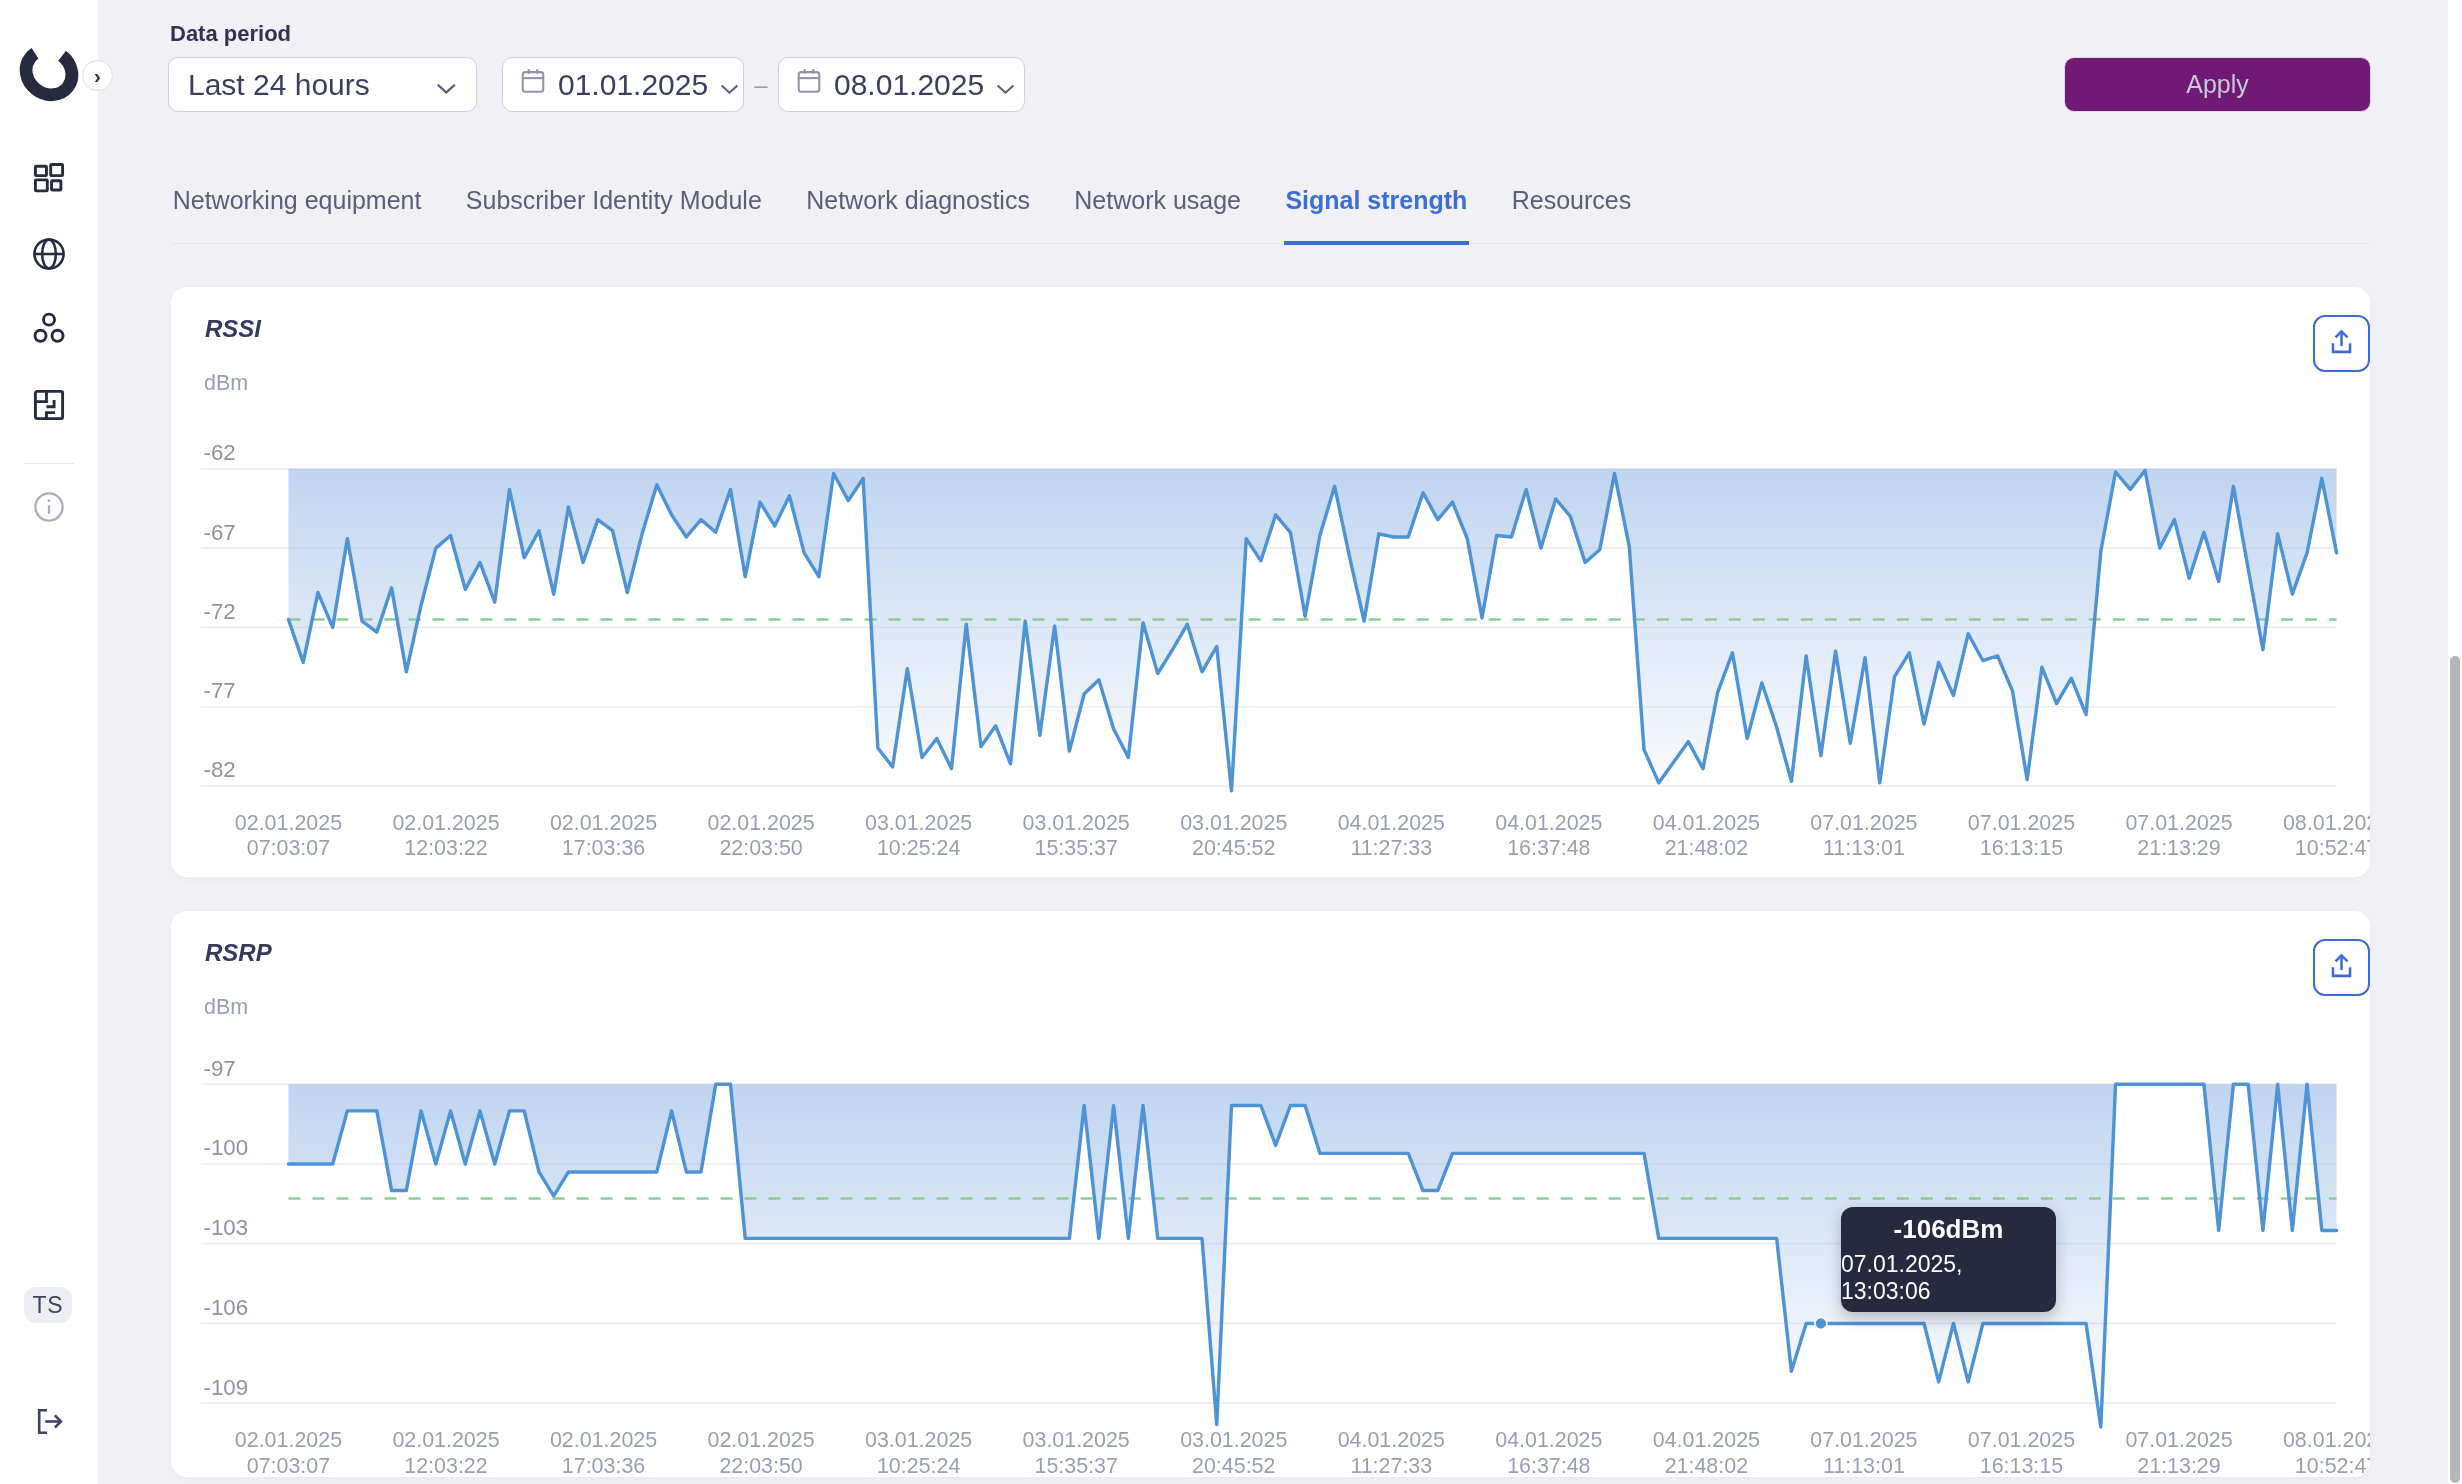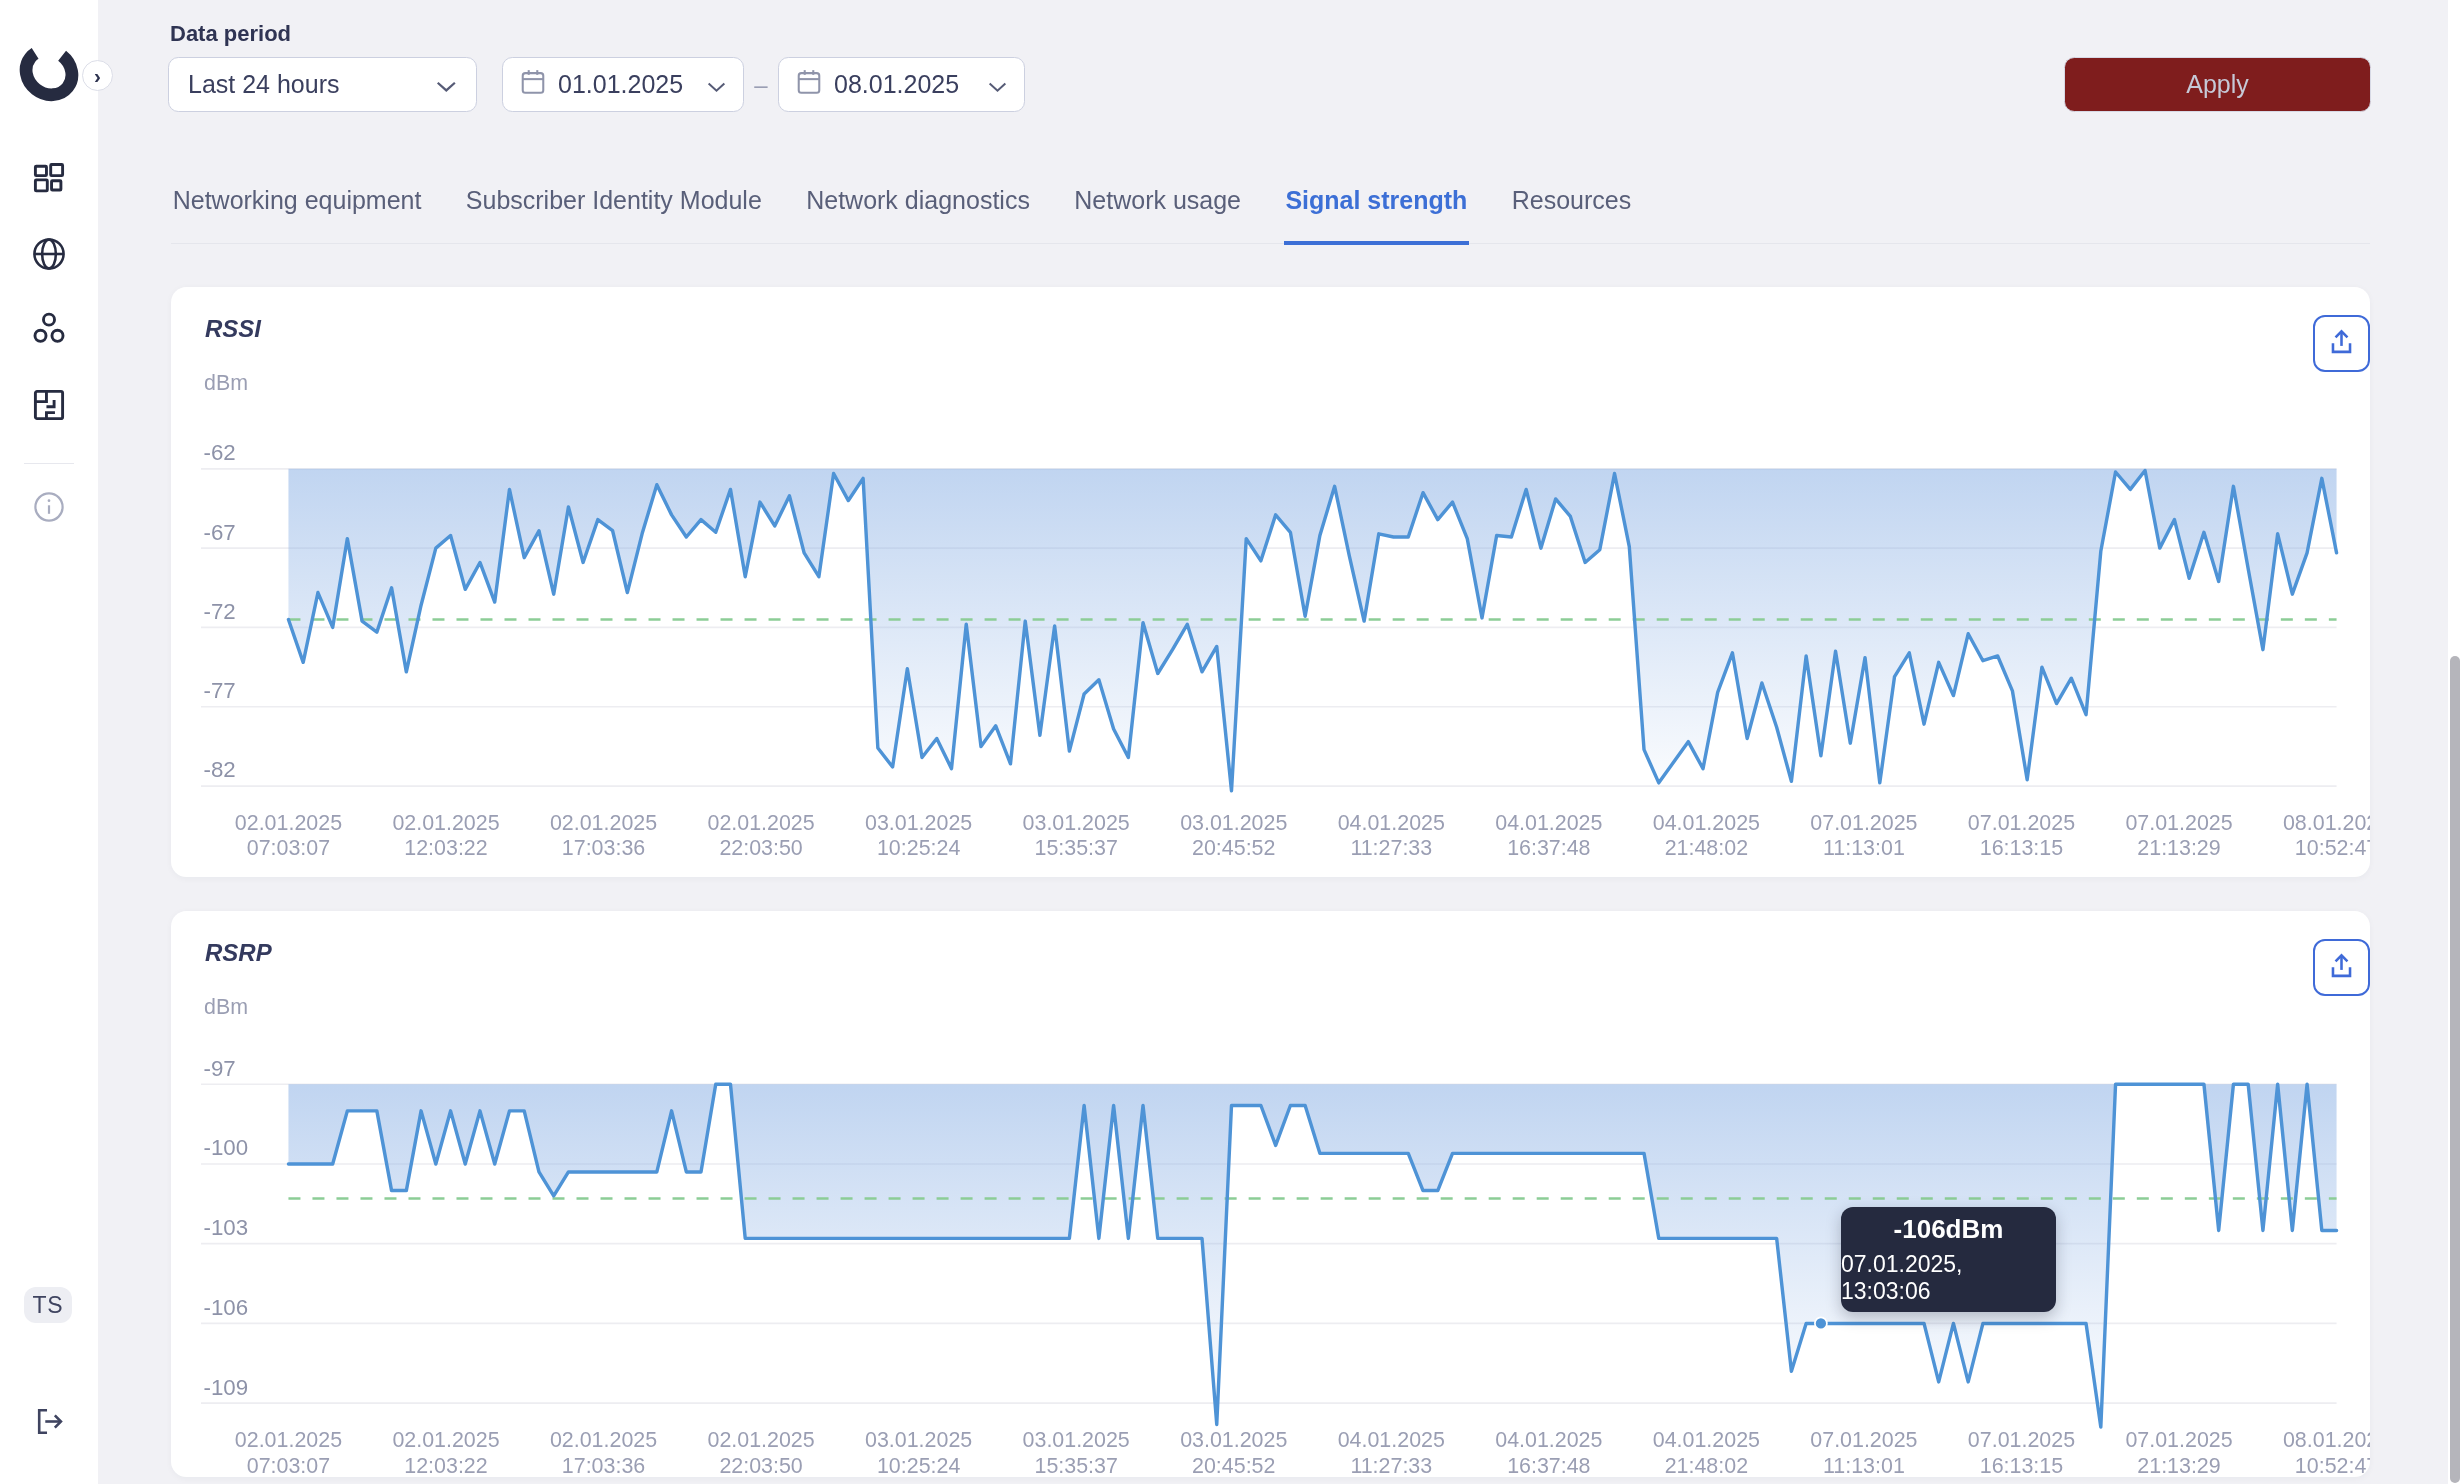--- a/index.html
+++ b/index.html
@@ -22,30 +22,30 @@
   .avatar {
     position:absolute; left:24px; top:1287px; width:48px; height:36px; border-radius:12px;
     background:#edeef3; display:flex; align-items:center; justify-content:center;
     font-size:23px; color:#3f4460; letter-spacing:0.9px; cursor:pointer;
   }
   .logout { position:absolute; left:33px; top:1406px; width:34px; height:34px; display:flex; align-items:center; justify-content:center; cursor:pointer; }
   
   .dp-label { position:absolute; left:170px; top:20.6px; font-size:22px; font-weight:700; color:#2f3453; }
   .ctl {
     position:absolute; top:57px; height:55px; background:#fff; border:1.7px solid #ccd0e0; border-radius:10.3px;
-    display:flex; align-items:center; font-size:25px; color:#3a3f5e; font-weight:500;
+    display:flex; align-items:center; font-size:30px; color:#3a3f5e; font-weight:500;
   }
   .select-ctl { left:168px; width:309px; padding:0 19px; cursor:pointer; }
   .select-ctl .caret { margin-left:auto; }
   .date-ctl { padding:0 17px; gap:12px; cursor:pointer; }
   .date-from { left:502px; width:242px; }
   .date-to   { left:778px; width:247px; }
   .date-sep  { position:absolute; left:744px; top:57px; width:34px; height:55px; display:flex; align-items:center; justify-content:center; color:#9a9eb3; font-size:24px; }
   .apply-btn {
-    position:absolute; left:2064px; top:57px; width:307px; height:55px; background:#7f1d1d;
+    position:absolute; left:2064px; top:57px; width:307px; height:55px; background:#701a75;
     border:1.7px solid #d7d9e5; border-radius:10.3px; color:#c6c9d7; font-size:25px; font-weight:500;
     display:flex; align-items:center; justify-content:center; cursor:default;
   }
   
   .tabs { position:absolute; left:171px; top:171px; width:2199px; border-bottom:1.7px solid #e5e6ec; display:flex; gap:41px; }
   .tab { font-size:25px; color:#595f79; padding:15.4px 1.7px 27.4px 1.7px; cursor:pointer; white-space:nowrap; }
   .tab.active { color:#3c6fd6; font-weight:700; border-bottom:4.3px solid #3c6fd6; margin-bottom:-2.6px; padding-bottom:7px; }
   
   .card { position:absolute; left:171px; width:2199px; background:#fff; border-radius:15.4px; box-shadow:0 1.7px 6.9px rgba(35,40,70,0.04); }
   .card-rssi { top:287px; height:590px; }

